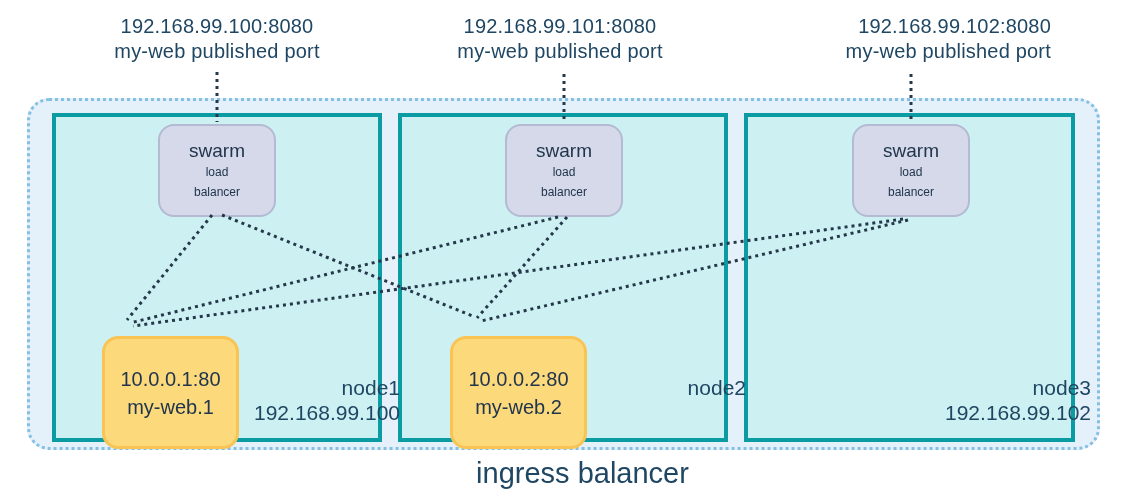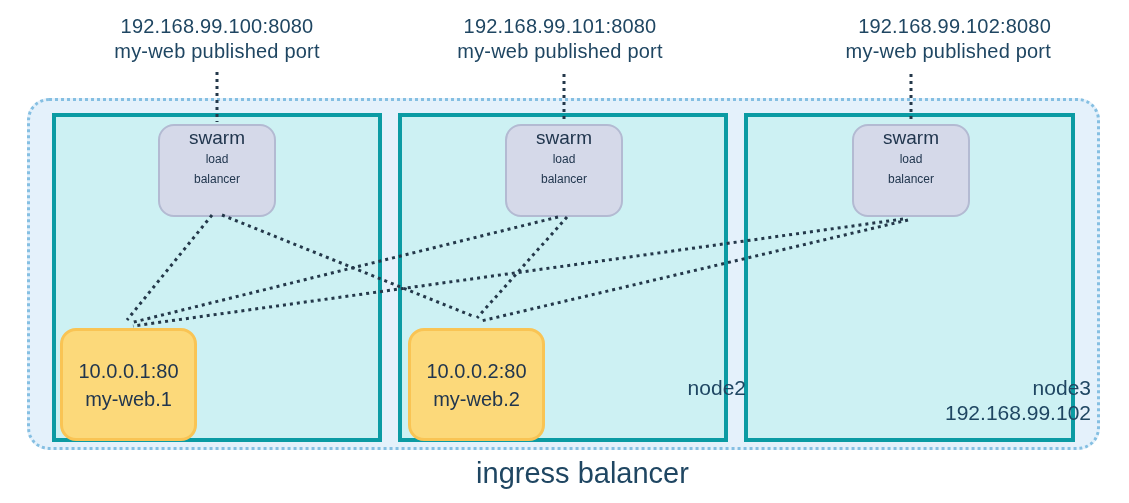--- a/index.html
+++ b/index.html
@@ -46,40 +46,40 @@
   #node3 { left:744px; width:331px; }
 
   
   .lb {
     position:absolute; top:124px; width:118px; height:93px;
     box-sizing:border-box;
     background:#d5d9e9;
     border:2px solid #b3bad2;
     border-radius:16px;
     display:flex; flex-direction:column;
-    align-items:center; justify-content:flex-start;
+    align-items:center; justify-content:center;
     color:#21364e;
   }
   .lb .l1 { font-size:19px; line-height:23px; }
   .lb .l2, .lb .l3 { font-size:12px; line-height:20px; }
   #lb1 { left:158px; }
   #lb2 { left:505px; }
   #lb3 { left:852px; }
 
   
   .task {
-    position:absolute; top:328px; width:137px; height:113px;
+    position:absolute; top:336px; width:137px; height:113px;
     box-sizing:border-box;
     background:#fcd97a;
     border:3px solid #f9c454;
     border-radius:16px;
     display:flex; flex-direction:column;
     align-items:center; justify-content:center;
     font-size:20px; line-height:28px;
-    color:#21364e; white-space:nowrap;
+    color:#21364e; white-space:nowrap;margin-left:42px;
   }
   #task1 { left:60px; }
   #task2 { left:408px; }
 
   
   .node-label {
     position:absolute; top:375px;
     text-align:right; font-size:21px; line-height:25px;
     color:#1f4662; white-space:nowrap;
   }
@@ -122,20 +122,24 @@
     <div class="addr">192.168.99.102:8080</div>
     <div class="cap">my-web published port</div>
   </div>
 
   <div class="ingress-box"></div>
 
   <div class="node" id="node1"></div>
   <div class="node" id="node2"></div>
   <div class="node" id="node3"></div>
 
+  <div class="node-label" id="nlabel1">
+    <div>node1</div>
+    <div>192.168.99.100</div>
+  </div>
   <div class="node-label" id="nlabel2">
     <div>node2</div>
   </div>
   <div class="node-label" id="nlabel3">
     <div>node3</div>
     <div>192.168.99.102</div>
   </div>
 
   <div class="task" id="task1">
     <div>10.0.0.1:80</div>

